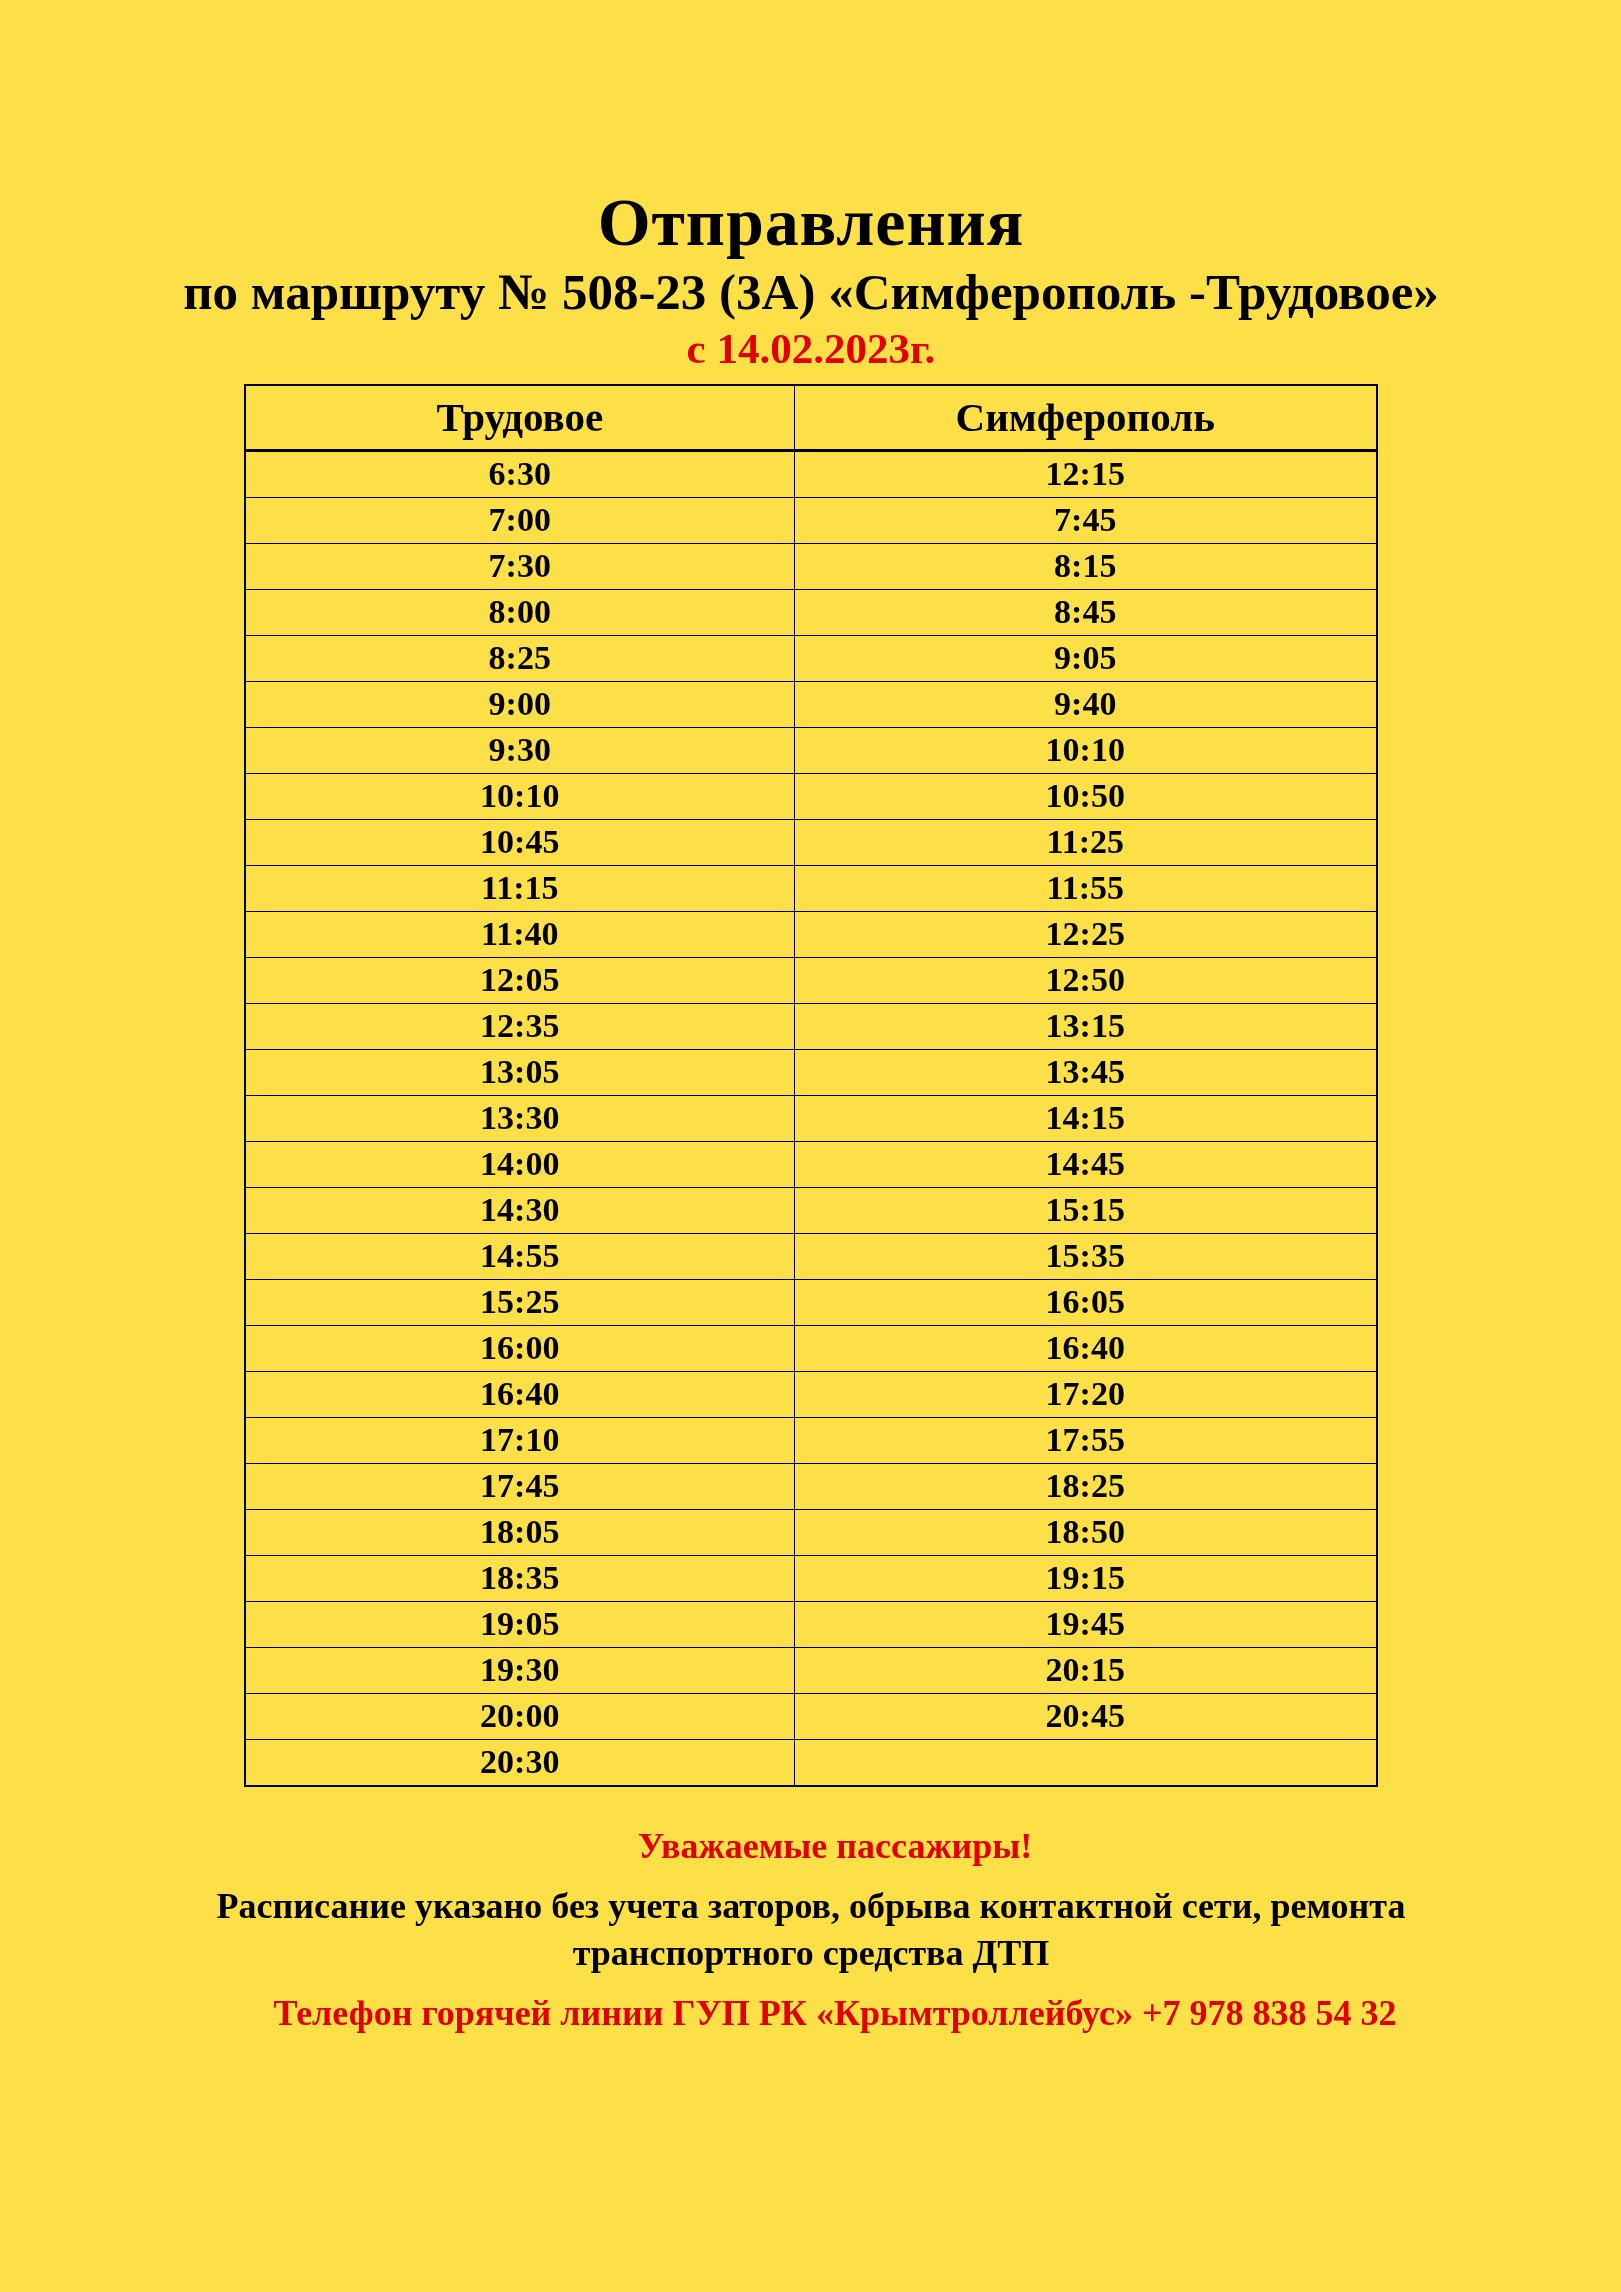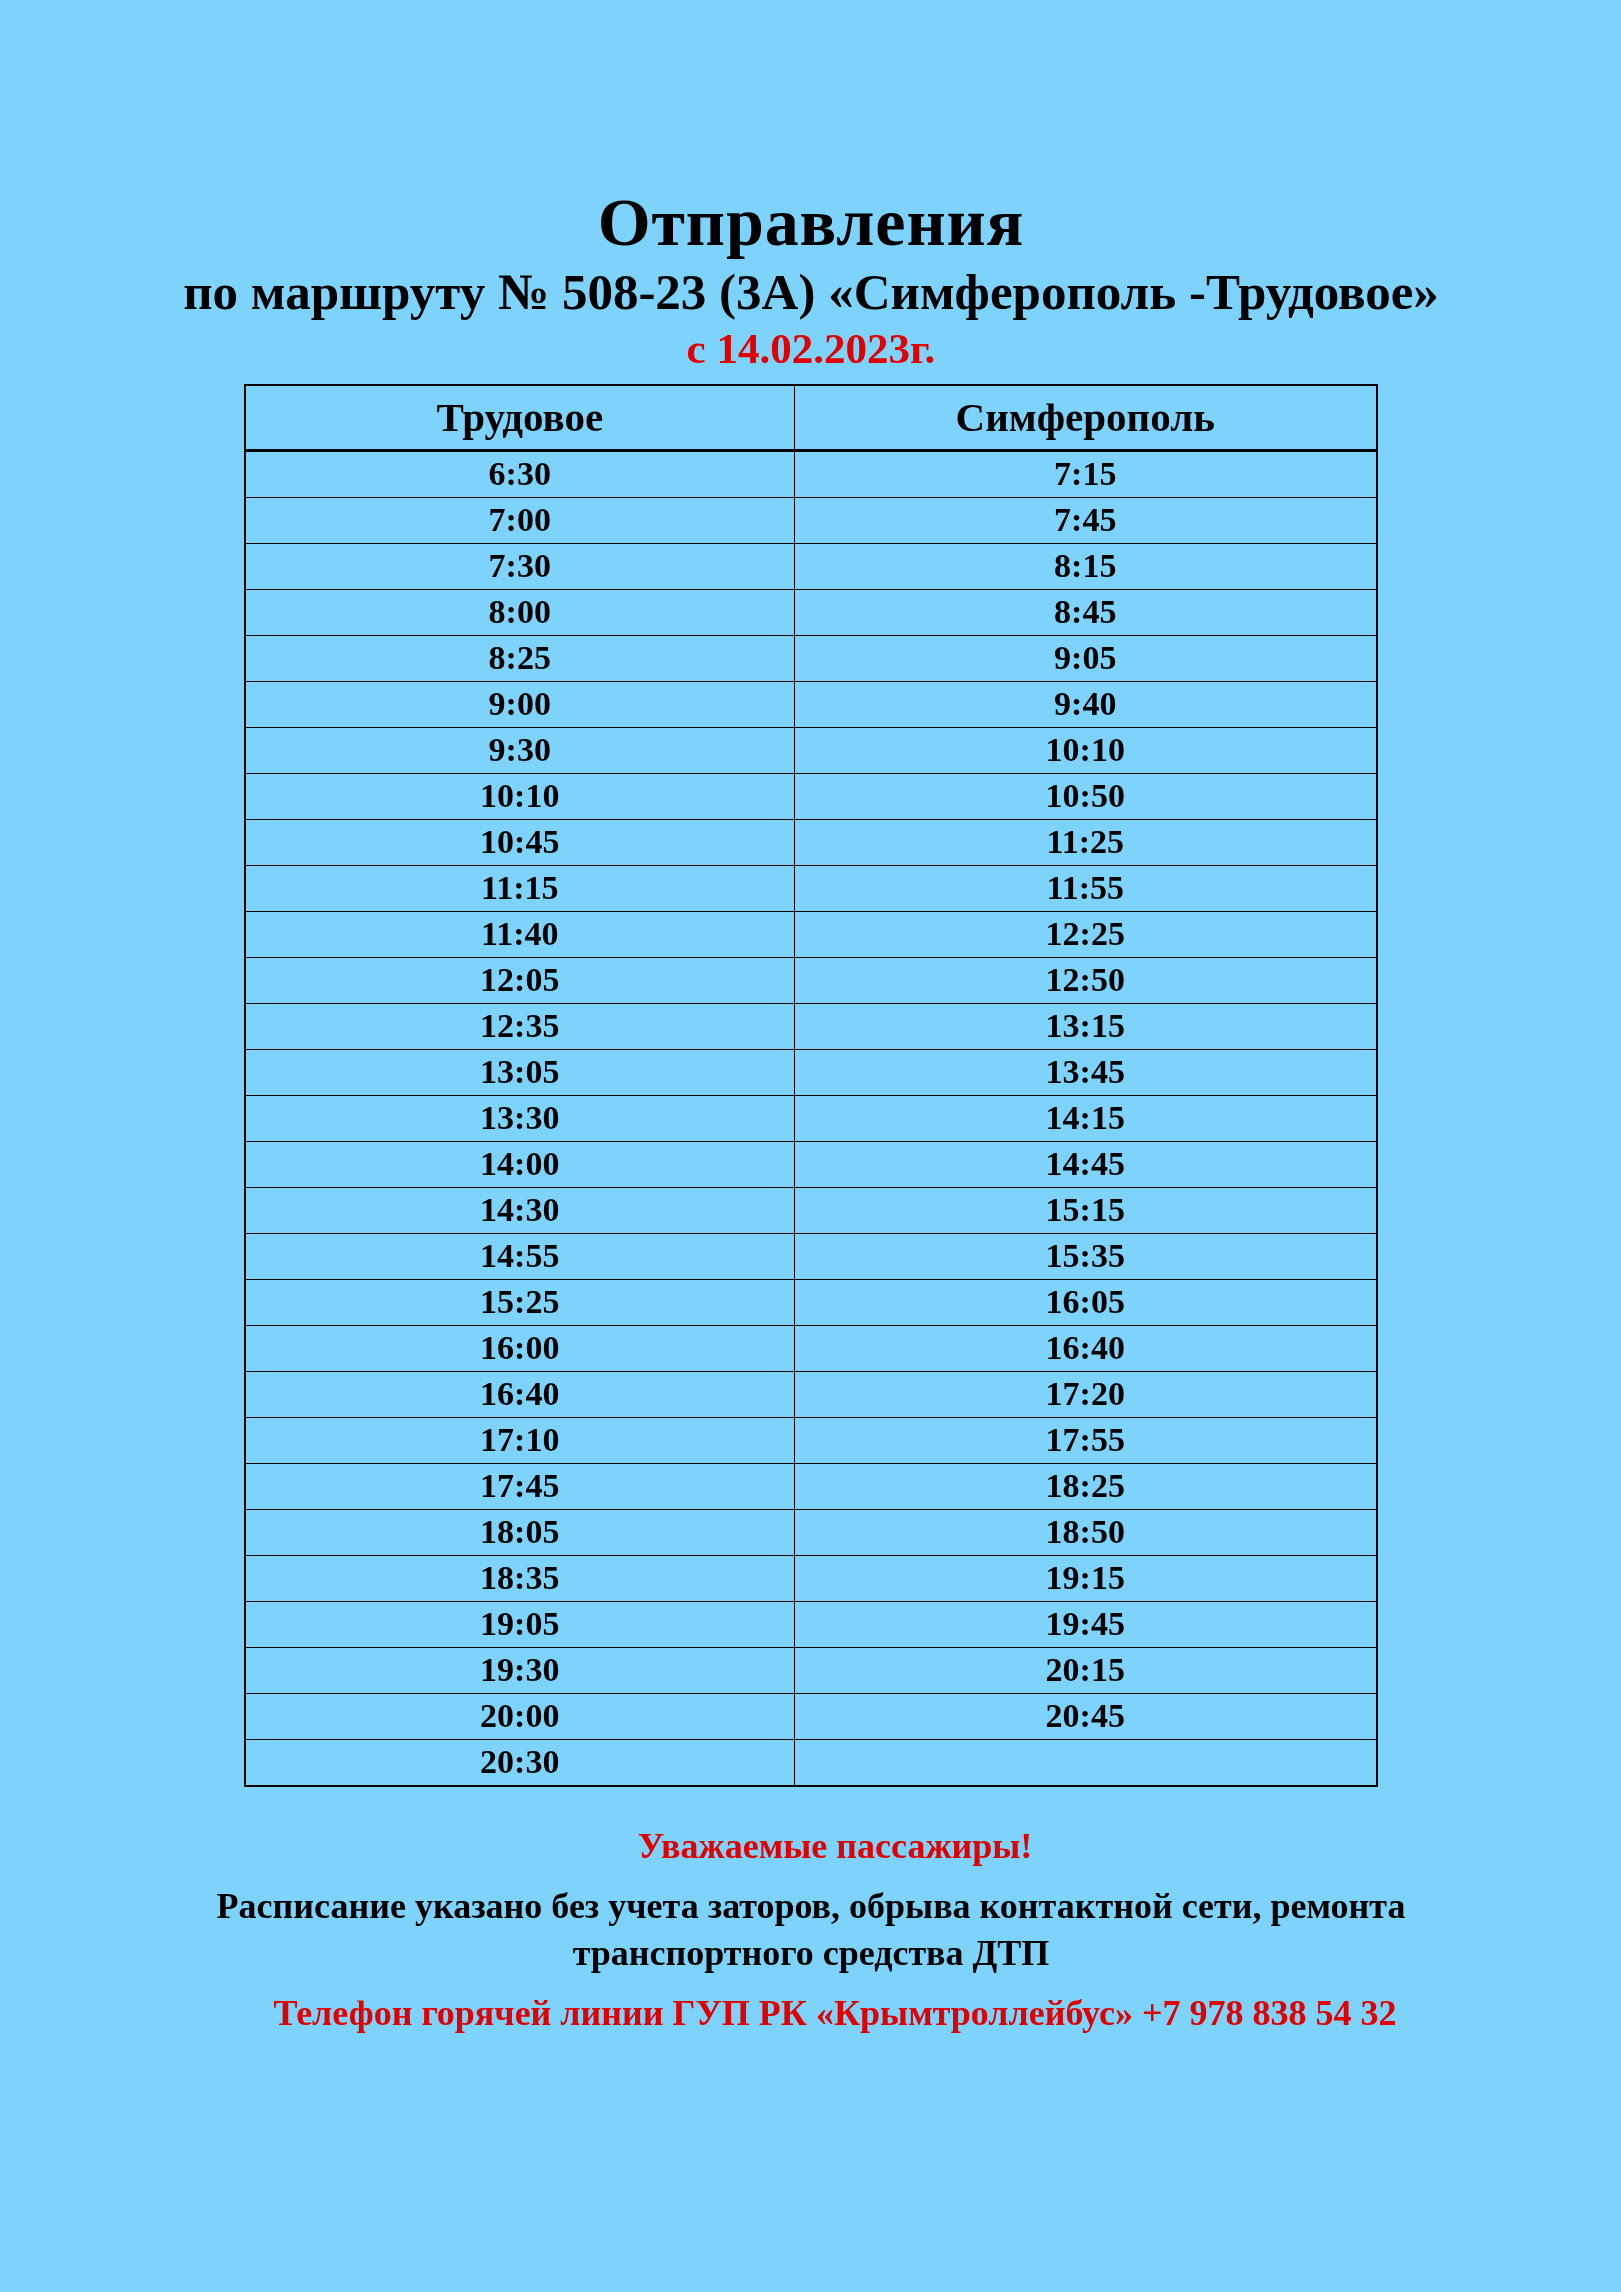--- a/index.html
+++ b/index.html
@@ -10,21 +10,21 @@
   body {
     width: 1622px;
     height: 2293px;
     font-family: "Liberation Serif", "DejaVu Serif", serif;
     color: #000000;
     overflow: hidden;
   }
   .page {
     width: 1622px;
     height: 2293px;
-    background: #7dd3fc;
+    background: #fde047;
     box-sizing: border-box;
     padding-top: 188px;
     text-align: center;
   }
   .title {
     font-size: 68px;
     font-weight: bold;
     line-height: 1.0;
     letter-spacing: 0.9px;
   }
@@ -100,21 +100,21 @@
     </colgroup>
     <thead>
       <tr>
         <th>Трудовое</th>
         <th>Симферополь</th>
       </tr>
     </thead>
     <tbody>
         <tr>
           <td>6:30</td>
-          <td>7:15</td>
+          <td>12:15</td>
         </tr>
         <tr>
           <td>7:00</td>
           <td>7:45</td>
         </tr>
         <tr>
           <td>7:30</td>
           <td>8:15</td>
         </tr>
         <tr>

